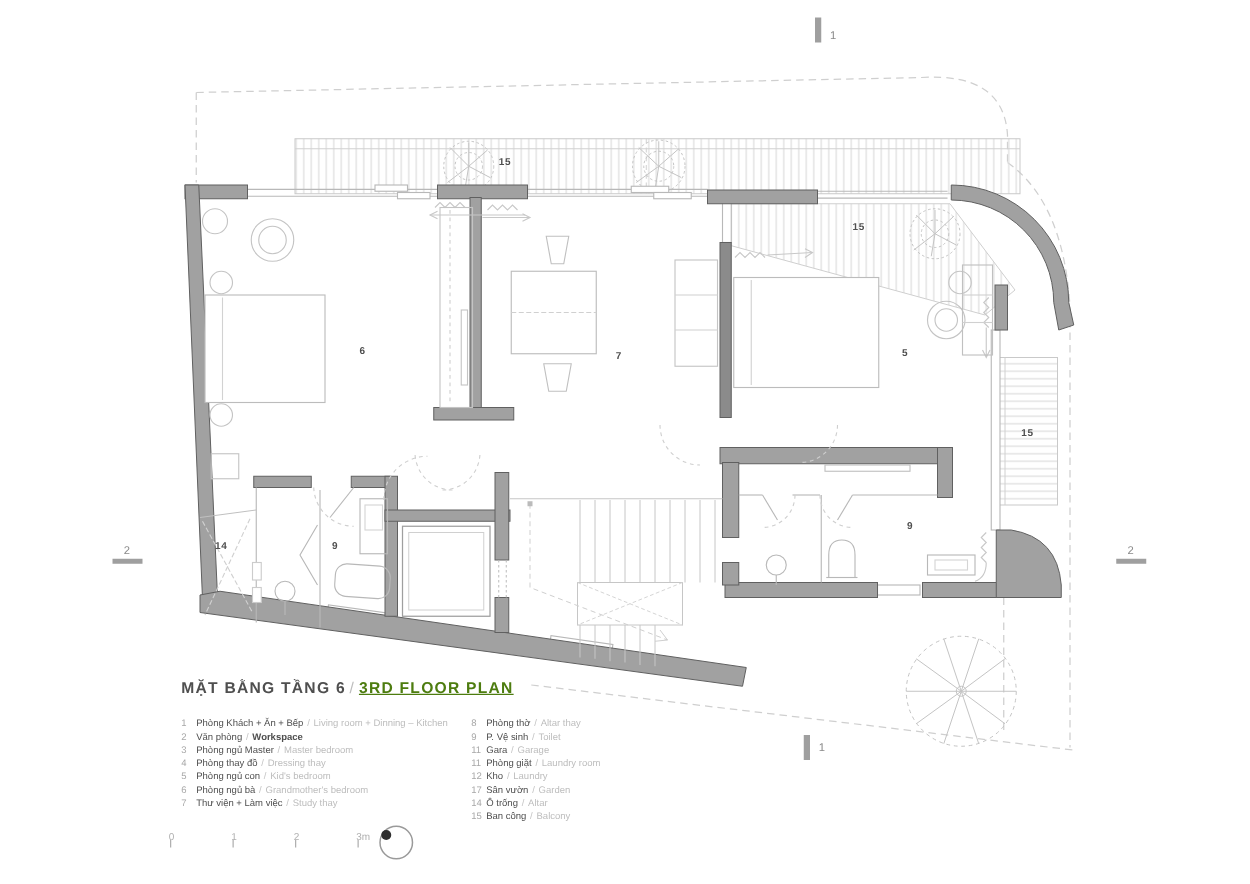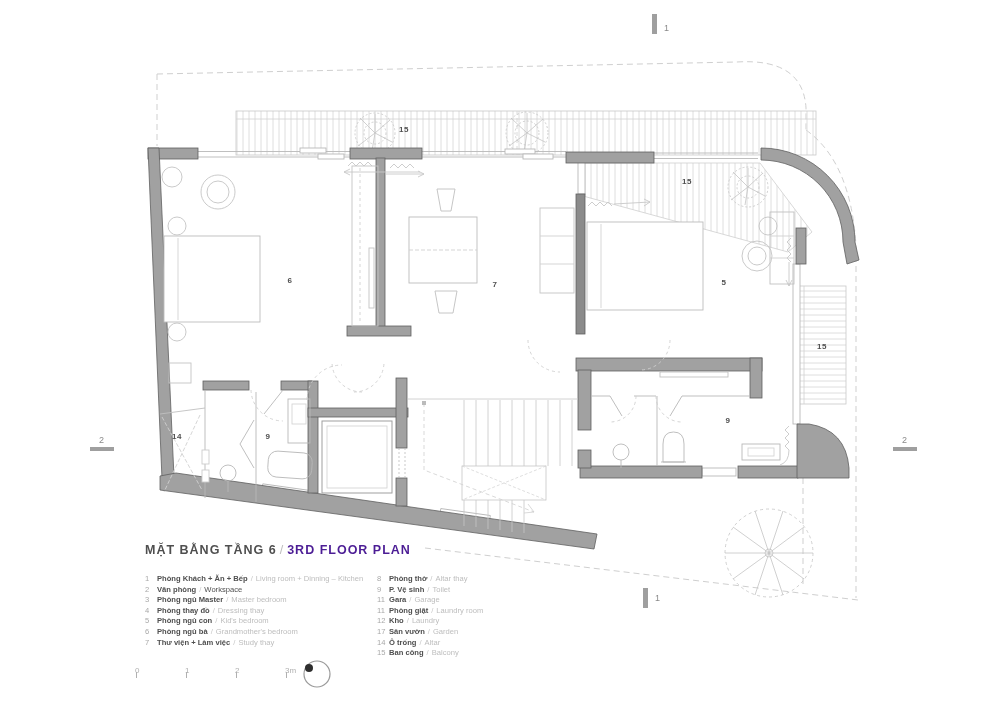--- a/index.html
+++ b/index.html
@@ -3,31 +3,31 @@
 <meta charset="utf-8">
 <style>
   html,body{margin:0;padding:0;background:#fff;}
   #page{position:relative;width:1000px;height:707px;background:#ffffff;overflow:hidden;
         font-family:"Liberation Sans", sans-serif;}
   #plan-svg{position:absolute;left:0;top:0;}
   
   .titleblock{position:absolute;left:145px;top:543px;}
   .plan-title{font-size:12.5px;font-weight:700;letter-spacing:1px;color:#4f4f4f;white-space:nowrap;}
   .plan-title .t-sep{color:#bdbdbd;font-weight:400;margin:0 3px;}
-  .plan-title .t-en{color:#4c1d95;font-weight:600;}
+  .plan-title .t-en{color:#4d7c0f;font-weight:600;text-decoration:underline;}
   
   .legend-col{position:absolute;top:574px;font-size:7.6px;line-height:10.6px;color:#4f4f4f;white-space:nowrap;}
   .legend-col1{left:145px;}
   .legend-col2{left:377px;}
   .lg-row{display:flex;}
   .lg-num{color:#a8a8a8;width:12px;flex:0 0 12px;}
-  .lg-vi{font-weight:700;color:#4f4f4f;}
+  .lg-vi{font-weight:400;color:#4f4f4f;}
   .lg-sep{color:#c4c4c4;margin:0 3px;font-style:normal;}
   .lg-en{color:#bdbdbd;}
-  .lg-row.en-bold .lg-en{color:#4f4f4f;font-weight:400;}
+  .lg-row.en-bold .lg-en{color:#4f4f4f;font-weight:700;}
   
   .scalebar{position:absolute;left:135px;top:659px;width:210px;height:24px;}
   .sb-seg{position:absolute;top:0;}
   .sb-seg span{font-size:8px;color:#b0b0b0;}
   .sb-seg .tick{position:absolute;left:1px;top:13px;width:1px;height:6px;background:#b0b0b0;}
 </style>
 </head>
 <body>
 
 <div id="page">

